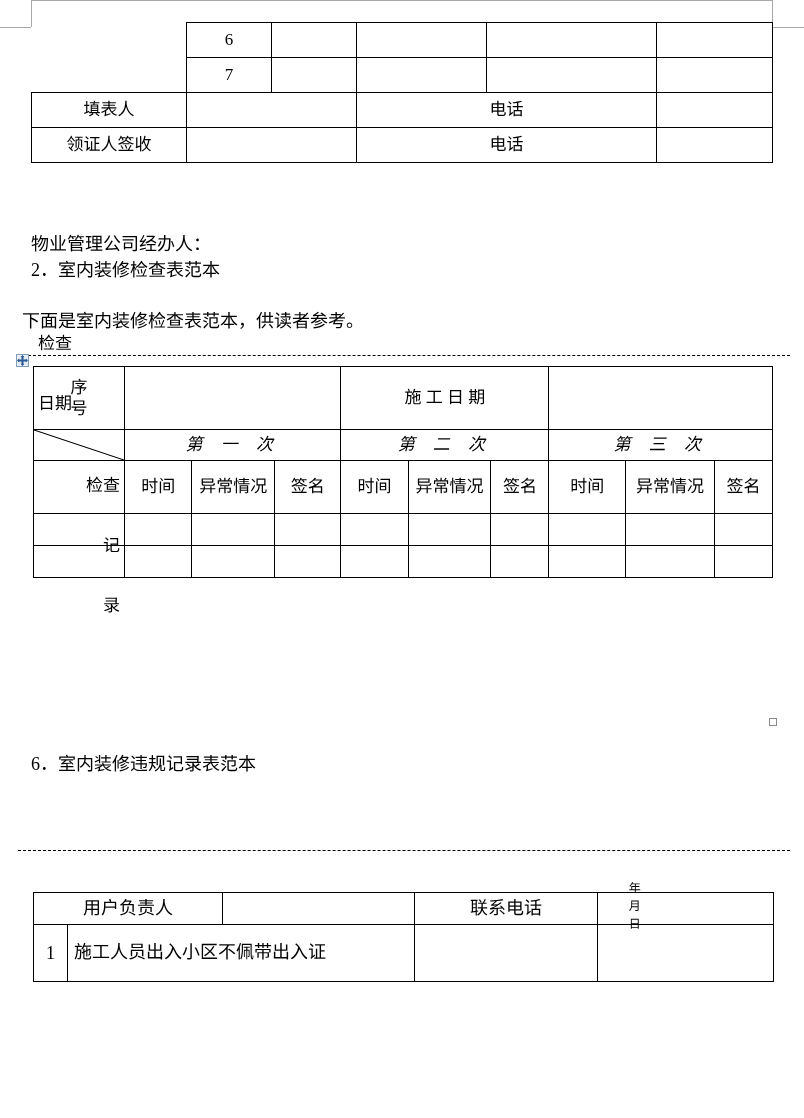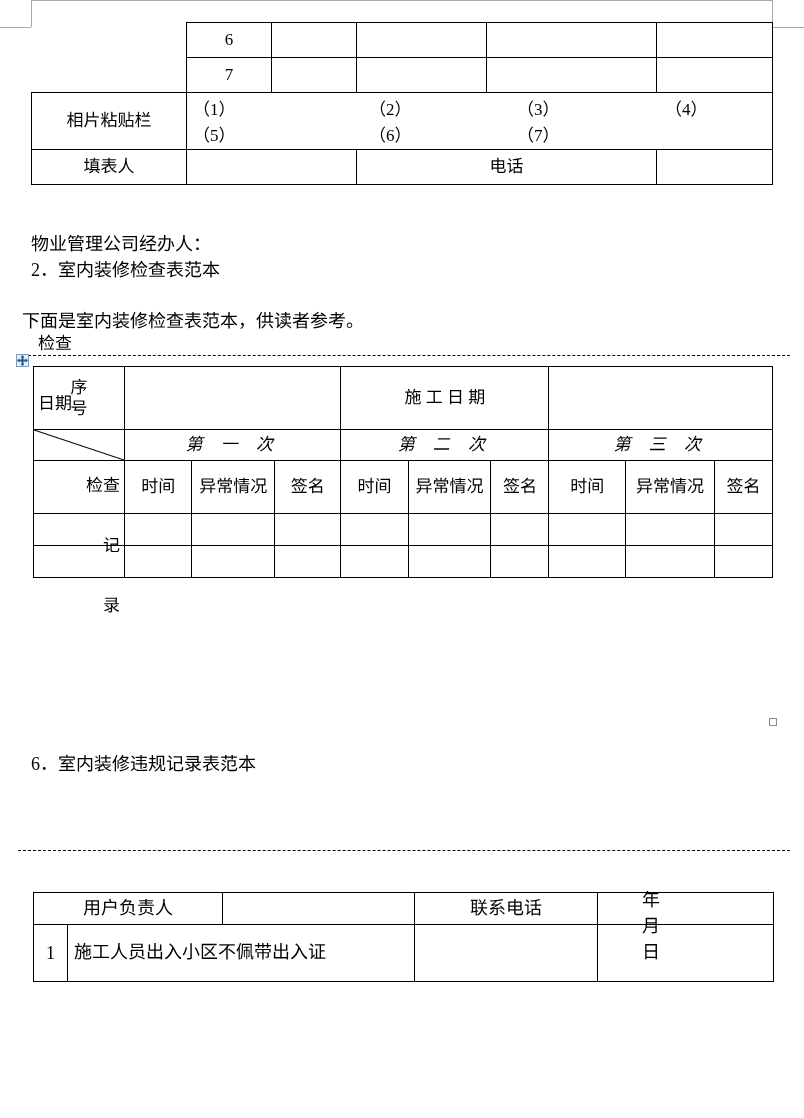--- a/index.html
+++ b/index.html
@@ -100,23 +100,23 @@
   .diag-a{right:4px;top:6px;text-align:right;}
   .diag-b{left:4px;bottom:6px;text-align:left;}
   .sp{letter-spacing:7px;font-style:italic;}
   .sp2{letter-spacing:14px;}
 
   
   #table3{left:33px;top:892px;width:740px;}
   #table3 td{height:31px;font-size:18px;}
   #table3 td.desc{text-align:left;padding-left:6px;line-height:1.3;height:56px;}
   .ymd{
-    position:absolute;left:624px;top:864px;
-    font-size:18px;letter-spacing:0;white-space:pre;
-    font-family:Liberation Serif, serif;
+    position:absolute;left:600px;top:864px;
+    font-size:12px;letter-spacing:0;white-space:pre;
+    font-family:Liberation Mono, monospace;
   }
 </style>
 </head>
 <body>
 
 <div class="page">
 
   <div class="guide guide-top"></div>
   <div class="guide guide-tl-v"></div>
   <div class="guide guide-tl-h"></div>
@@ -143,35 +143,27 @@
       </tr>
       <tr>
         <td class="nb-l nb-t" style="border-left:none;border-top:none;"></td>
         <td>7</td>
         <td></td>
         <td></td>
         <td></td>
         <td></td>
       </tr>
       <tr>
-        <td class="photo">相片粘贴栏</td>
-        <td class="photo" colspan="5" style="padding:0;">
-          <span class="photo-grid">
-            <span style="left:6px;top:2px;">（1）</span>
-            <span style="left:182px;top:2px;">（2）</span>
-            <span style="left:330px;top:2px;">（3）</span>
-            <span style="left:478px;top:2px;">（4）</span>
-            <span style="left:6px;top:28px;">（5）</span>
-            <span style="left:182px;top:28px;">（6）</span>
-            <span style="left:330px;top:28px;">（7）</span>
-          </span>
-        </td>
-      </tr>
-      <tr>
         <td>填表人</td>
+        <td colspan="2"></td>
+        <td colspan="2">电话</td>
+        <td></td>
+      </tr>
+      <tr>
+        <td>领证人签收</td>
         <td colspan="2"></td>
         <td colspan="2">电话</td>
         <td></td>
       </tr>
     </tbody>
   </table>
 
   <div class="para" style="left:31px;top:232px;">物业管理公司经办人：</div>
   <div class="para" style="left:31px;top:258px;">2．室内装修检查表范本</div>
   <div class="para" style="left:22px;top:309px;">下面是室内装修检查表范本，供读者参考。</div>

